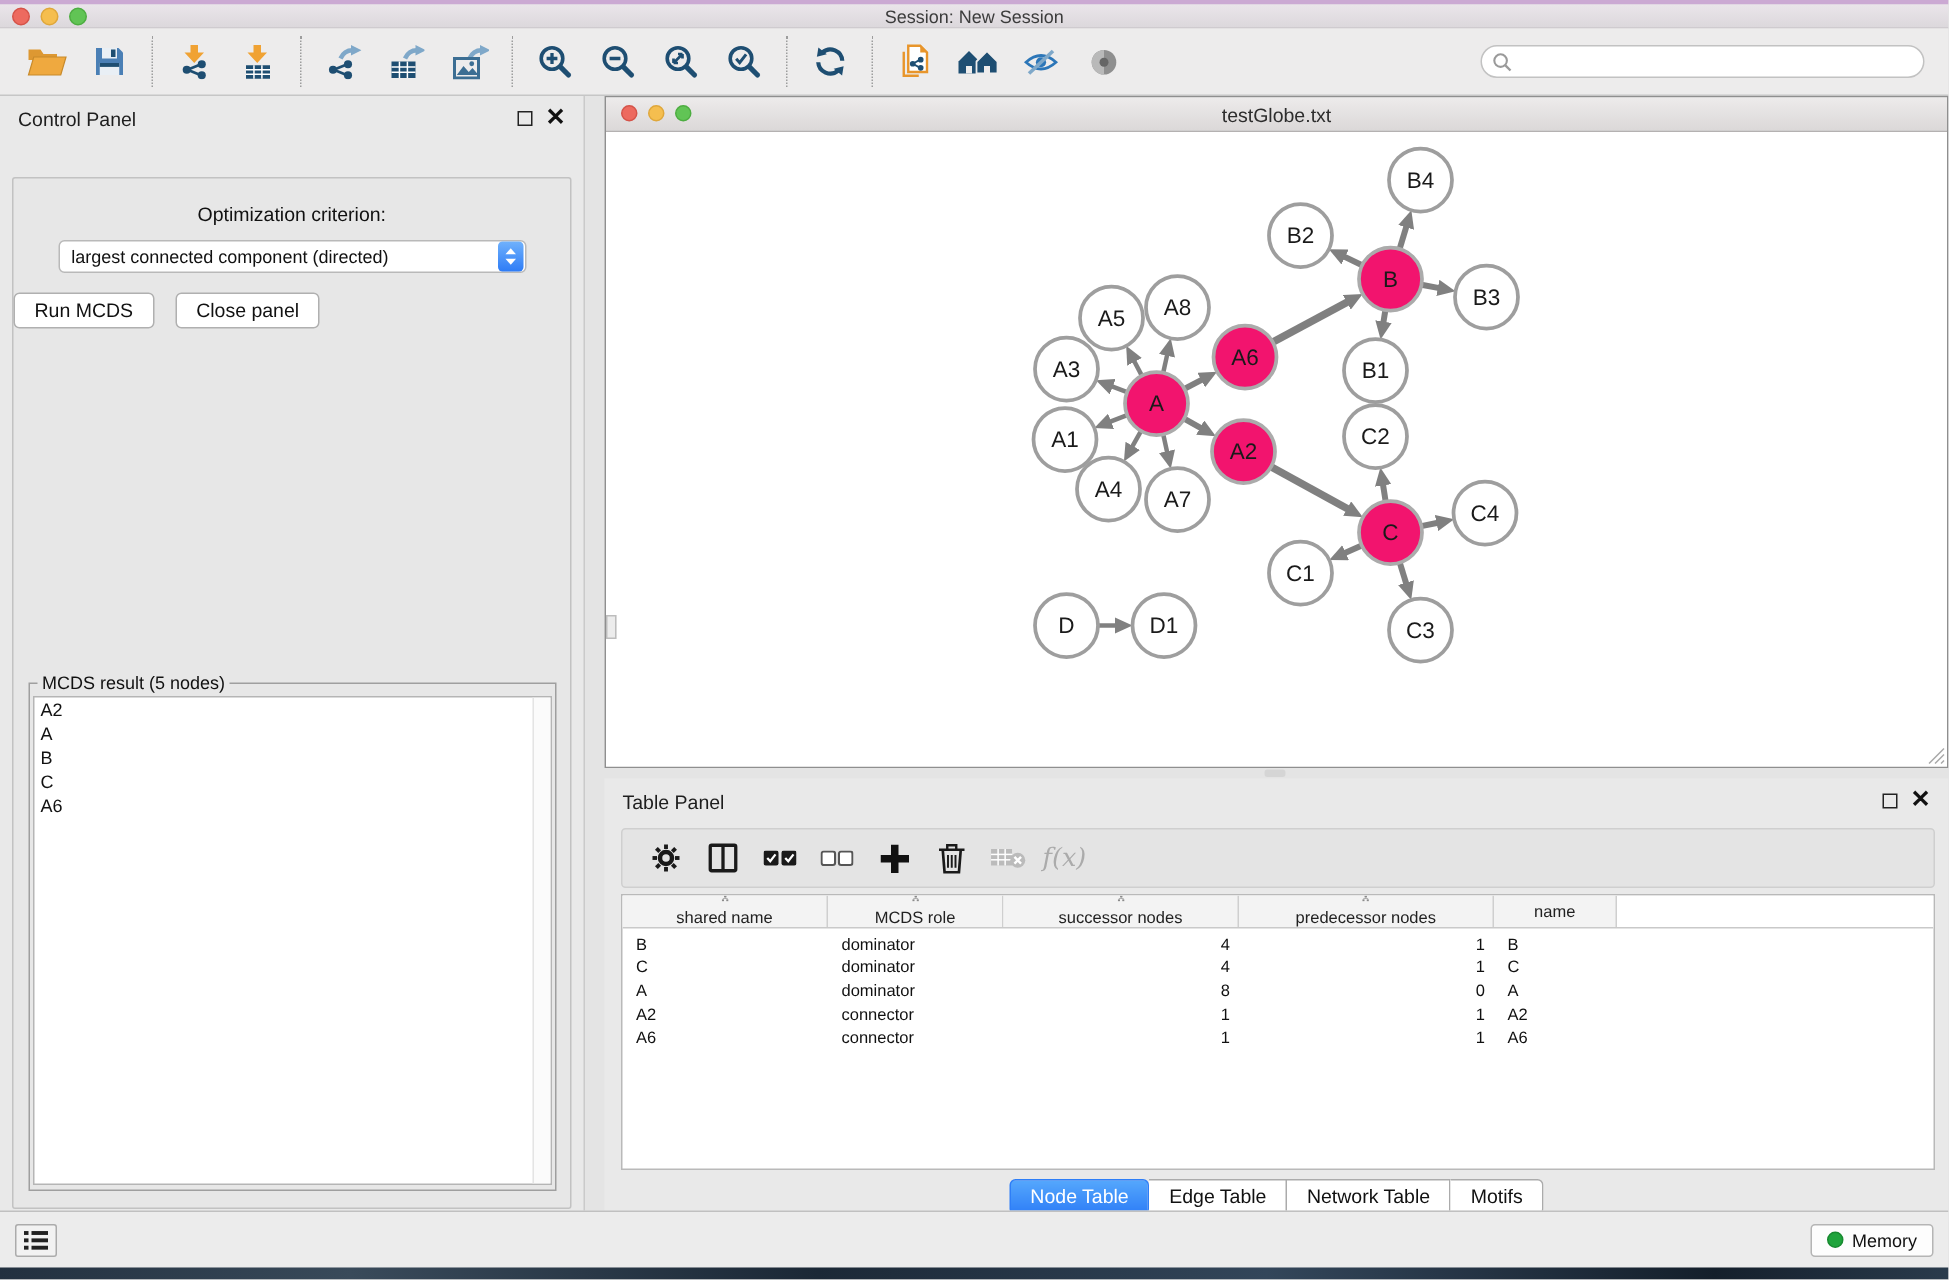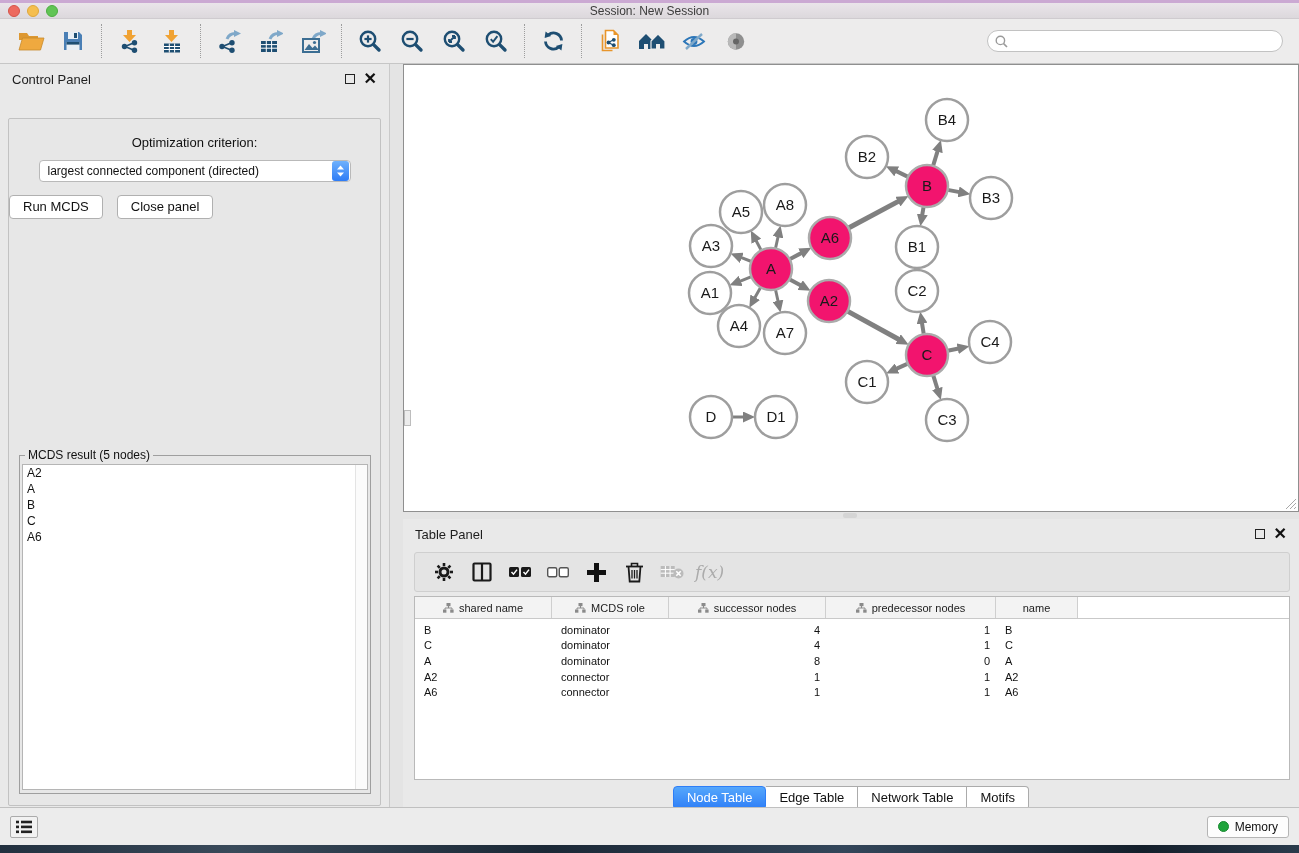--- a/index.html
+++ b/index.html
@@ -82,21 +82,21 @@
   #table-panel { position:absolute; left:403px; top:519px; right:0; height:296px; background:#E9E9E9; }
   #tp-toolbar { position:absolute; left:11px; right:9px; top:33px; height:40px; background:#E4E4E4;
     border:1px solid #CFCFCF; border-radius:3px; display:flex; align-items:center; padding:16px 10px; gap:0; }
   .tp-btn { width:38px; height:34px; display:flex; align-items:center; justify-content:center; }
   .fx-label { font-family:"DejaVu Serif", serif; font-style:italic; font-size:17px; color:#ABABAB; margin-left:4px; }
 
   #tp-table { position:absolute; left:11px; right:9px; top:77px; bottom:35px; background:#fff;
     border:1px solid #B9B9B9; overflow:hidden; }
   .thead { display:flex; height:22px; border-bottom:1px solid #C9C9C9; background:#fff; }
   .th { background:#F3F3F3; border-right:1px solid #CFCFCF; display:flex; align-items:center;
-    justify-content:center; gap:5px; font-size:11px; color:#222; }
+    justify-content:center; gap:5px; font-size:11px; color:#222;flex-direction:column; }
   .tr { display:flex; height:15.6px; align-items:center; }
   .td { font-size:11px; color:#111; padding-left:9px; overflow:hidden; white-space:nowrap; }
   .td.num { text-align:right; padding-left:0; padding-right:6px; }
   .tbody { padding-top:3px; }
 
   #tp-tabs { position:absolute; left:0; right:0; bottom:5px; display:flex; justify-content:center; }
 
   
   #status-bar { position:absolute; left:0; right:0; bottom:8px; height:38px; background:#ECECEC;
     border-top:1px solid #C0C0C0; display:flex; align-items:center; padding:0 10px;gap:37px; }
@@ -326,20 +326,28 @@
             <div class="list-item">A</div>
             <div class="list-item">B</div>
             <div class="list-item">C</div>
             <div class="list-item">A6</div>
           </div>
       </div>
     </div>
   </div>
 
   <div id="network-window">
+    <div class="net-titlebar">
+      <div class="lights">
+        <span class="light red"></span>
+        <span class="light yellow"></span>
+        <span class="light green"></span>
+      </div>
+      <span class="net-title">testGlobe.txt</span>
+    </div>
     <div id="net-canvas">
       <svg id="network-graph" width="894" height="423" viewBox="0 0 894 423">
         <defs>
           <marker id="arrow" markerUnits="userSpaceOnUse" markerWidth="13" markerHeight="11" refX="1" refY="5.5" orient="auto">
             <path d="M0 0L12 5.5L0 11Z" fill="#808080"></path>
           </marker>
         </defs>
       <line x1="357.21932491051496" y1="162.41671732997838" x2="351.9038858506439" y2="152.31738311622343" stroke="#808080" stroke-width="3" marker-end="url(#arrow)"></line>
           <line x1="371.4876344549141" y1="160.4850996346785" x2="374.16169987822616" y2="148.26080055668038" stroke="#808080" stroke-width="3" marker-end="url(#arrow)"></line>
           <line x1="347.39133153665693" y1="173.4833437557185" x2="336.8798757536656" y2="169.45395237223846" stroke="#808080" stroke-width="3" marker-end="url(#arrow)"></line>

